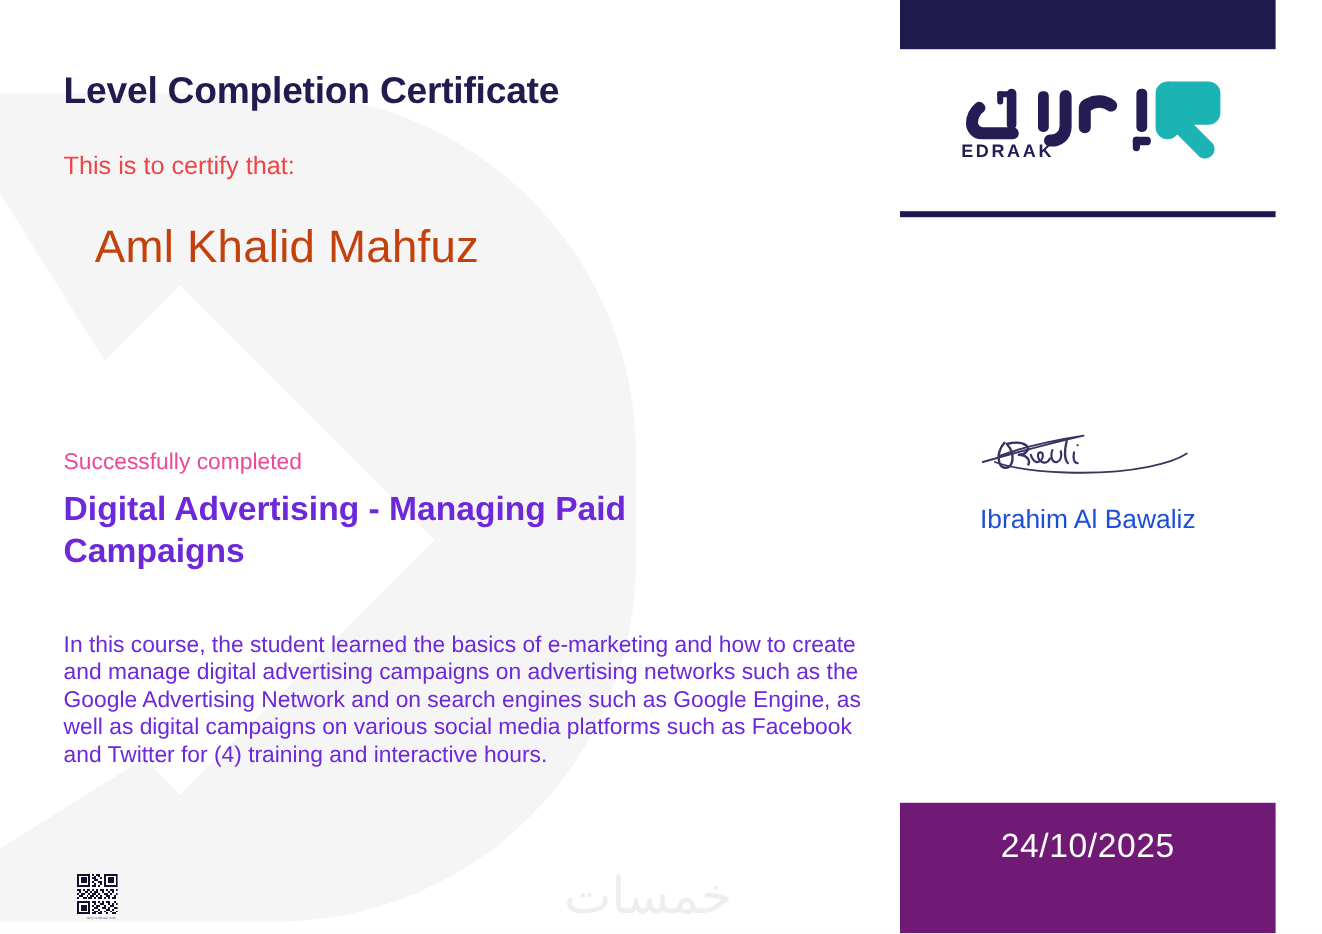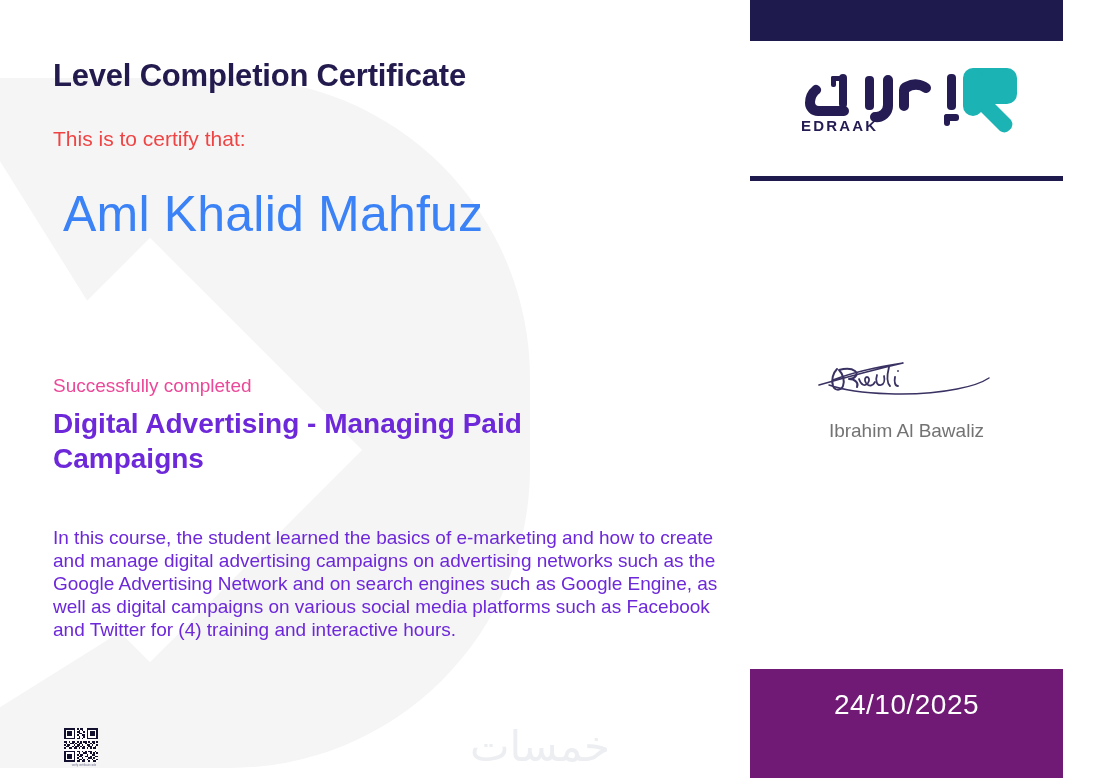--- a/index.html
+++ b/index.html
@@ -78,24 +78,24 @@
   .certify-line {
     position: absolute;
     left: 53px;
     top: 127px;
     font-size: 21px;
     color: #ef4444;
   }
 
   .student-name {
     position: absolute;
-    left: 63px;
+    left: 79px;
     top: 185px;
-    font-size: 50px;
-    color: #3b82f6;
+    font-size: 38px;
+    color: #c2410c;
     letter-spacing: 0.2px;
   }
 
   .completed-label {
     position: absolute;
     left: 53px;
     top: 375px;
     font-size: 19px;
     color: #ec4899;
   }
@@ -203,22 +203,22 @@
     justify-content: center;
   }
   .sig-svg { display: block; }
 
   .sig-name {
     position: absolute;
     left: 0;
     top: 420px;
     width: 317px;
     text-align: center;
-    font-size: 19px;
-    color: #737373;
+    font-size: 22px;
+    color: #1d4ed8;
   }
 
   .date-box {
     position: absolute;
     left: 2px;
     top: 669px;
     width: 313px;
     height: 109px;
     background: #701a75;
   }

